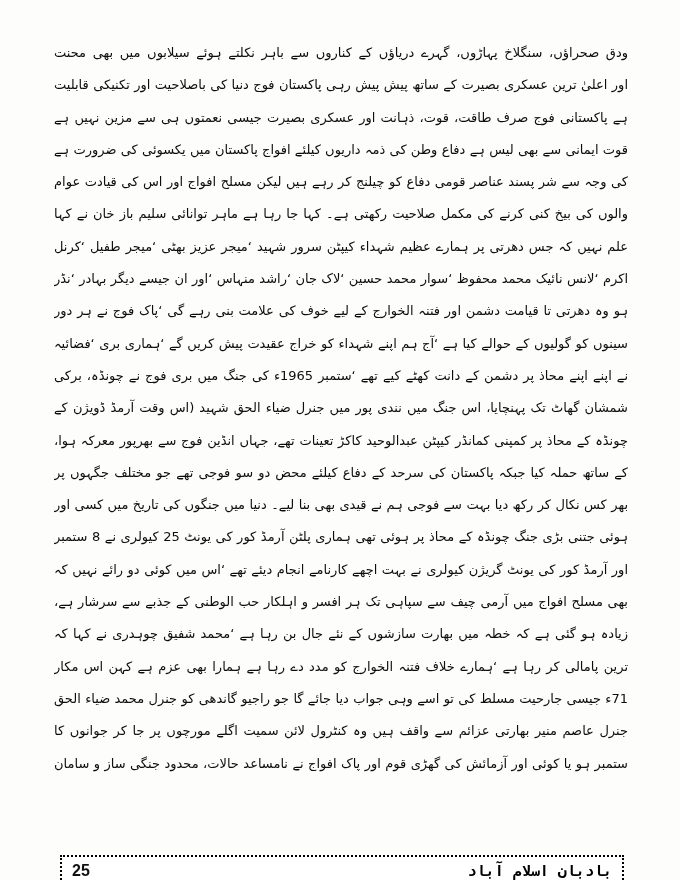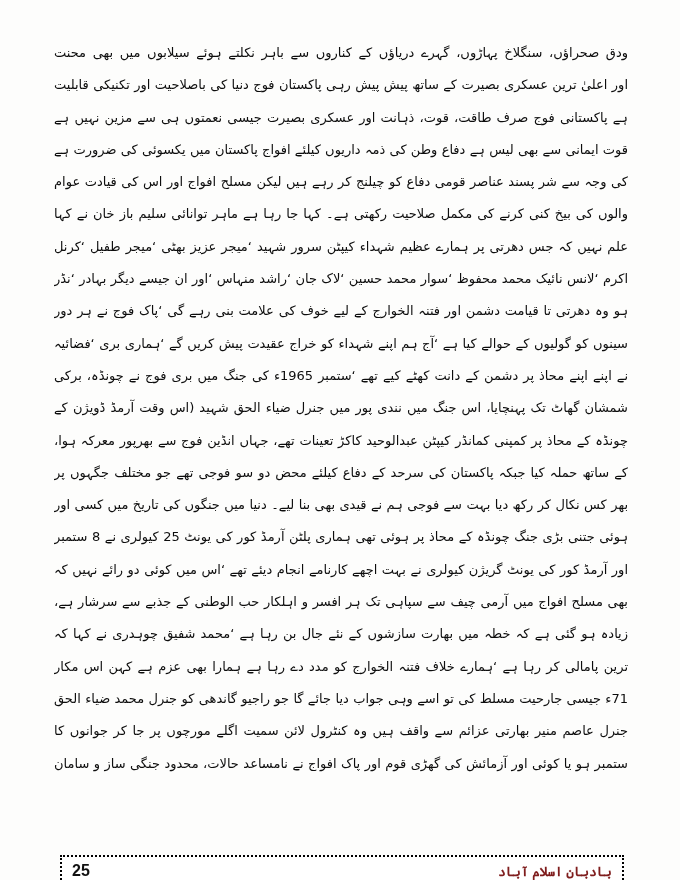--- a/index.html
+++ b/index.html
@@ -49,24 +49,24 @@
     margin-top: 48px;
   }
   .page-number {
     font-family: "Liberation Sans", sans-serif;
     font-weight: bold;
     font-size: 16px;
     color: #111111;
   }
   .pub-title {
     direction: rtl;
-    font-family: Liberation Sans, sans-serif;
+    font-family: Liberation Mono, monospace;
     font-weight: bold;
-    font-size: 13px;
-    color: #7f1d1d;
+    font-size: 15px;
+    color: #000000;
   }
 </style>
 </head>
 <body>
 
 <div class="page">
 
   <div class="article">
     <div class="line">ودق صحراؤں، سنگلاخ پہاڑوں، گہرے دریاؤں کے کناروں سے باہر نکلتے ہوئے سیلابوں میں بھی محنت ومشقت، کامیاب حکمت عملی</div>
     <div class="line">اور اعلیٰ ترین عسکری بصیرت کے ساتھ پیش پیش رہی پاکستان فوج دنیا کی باصلاحیت اور تکنیکی قابلیت کے حوالے سے ایک مضبوط فوج</div>

